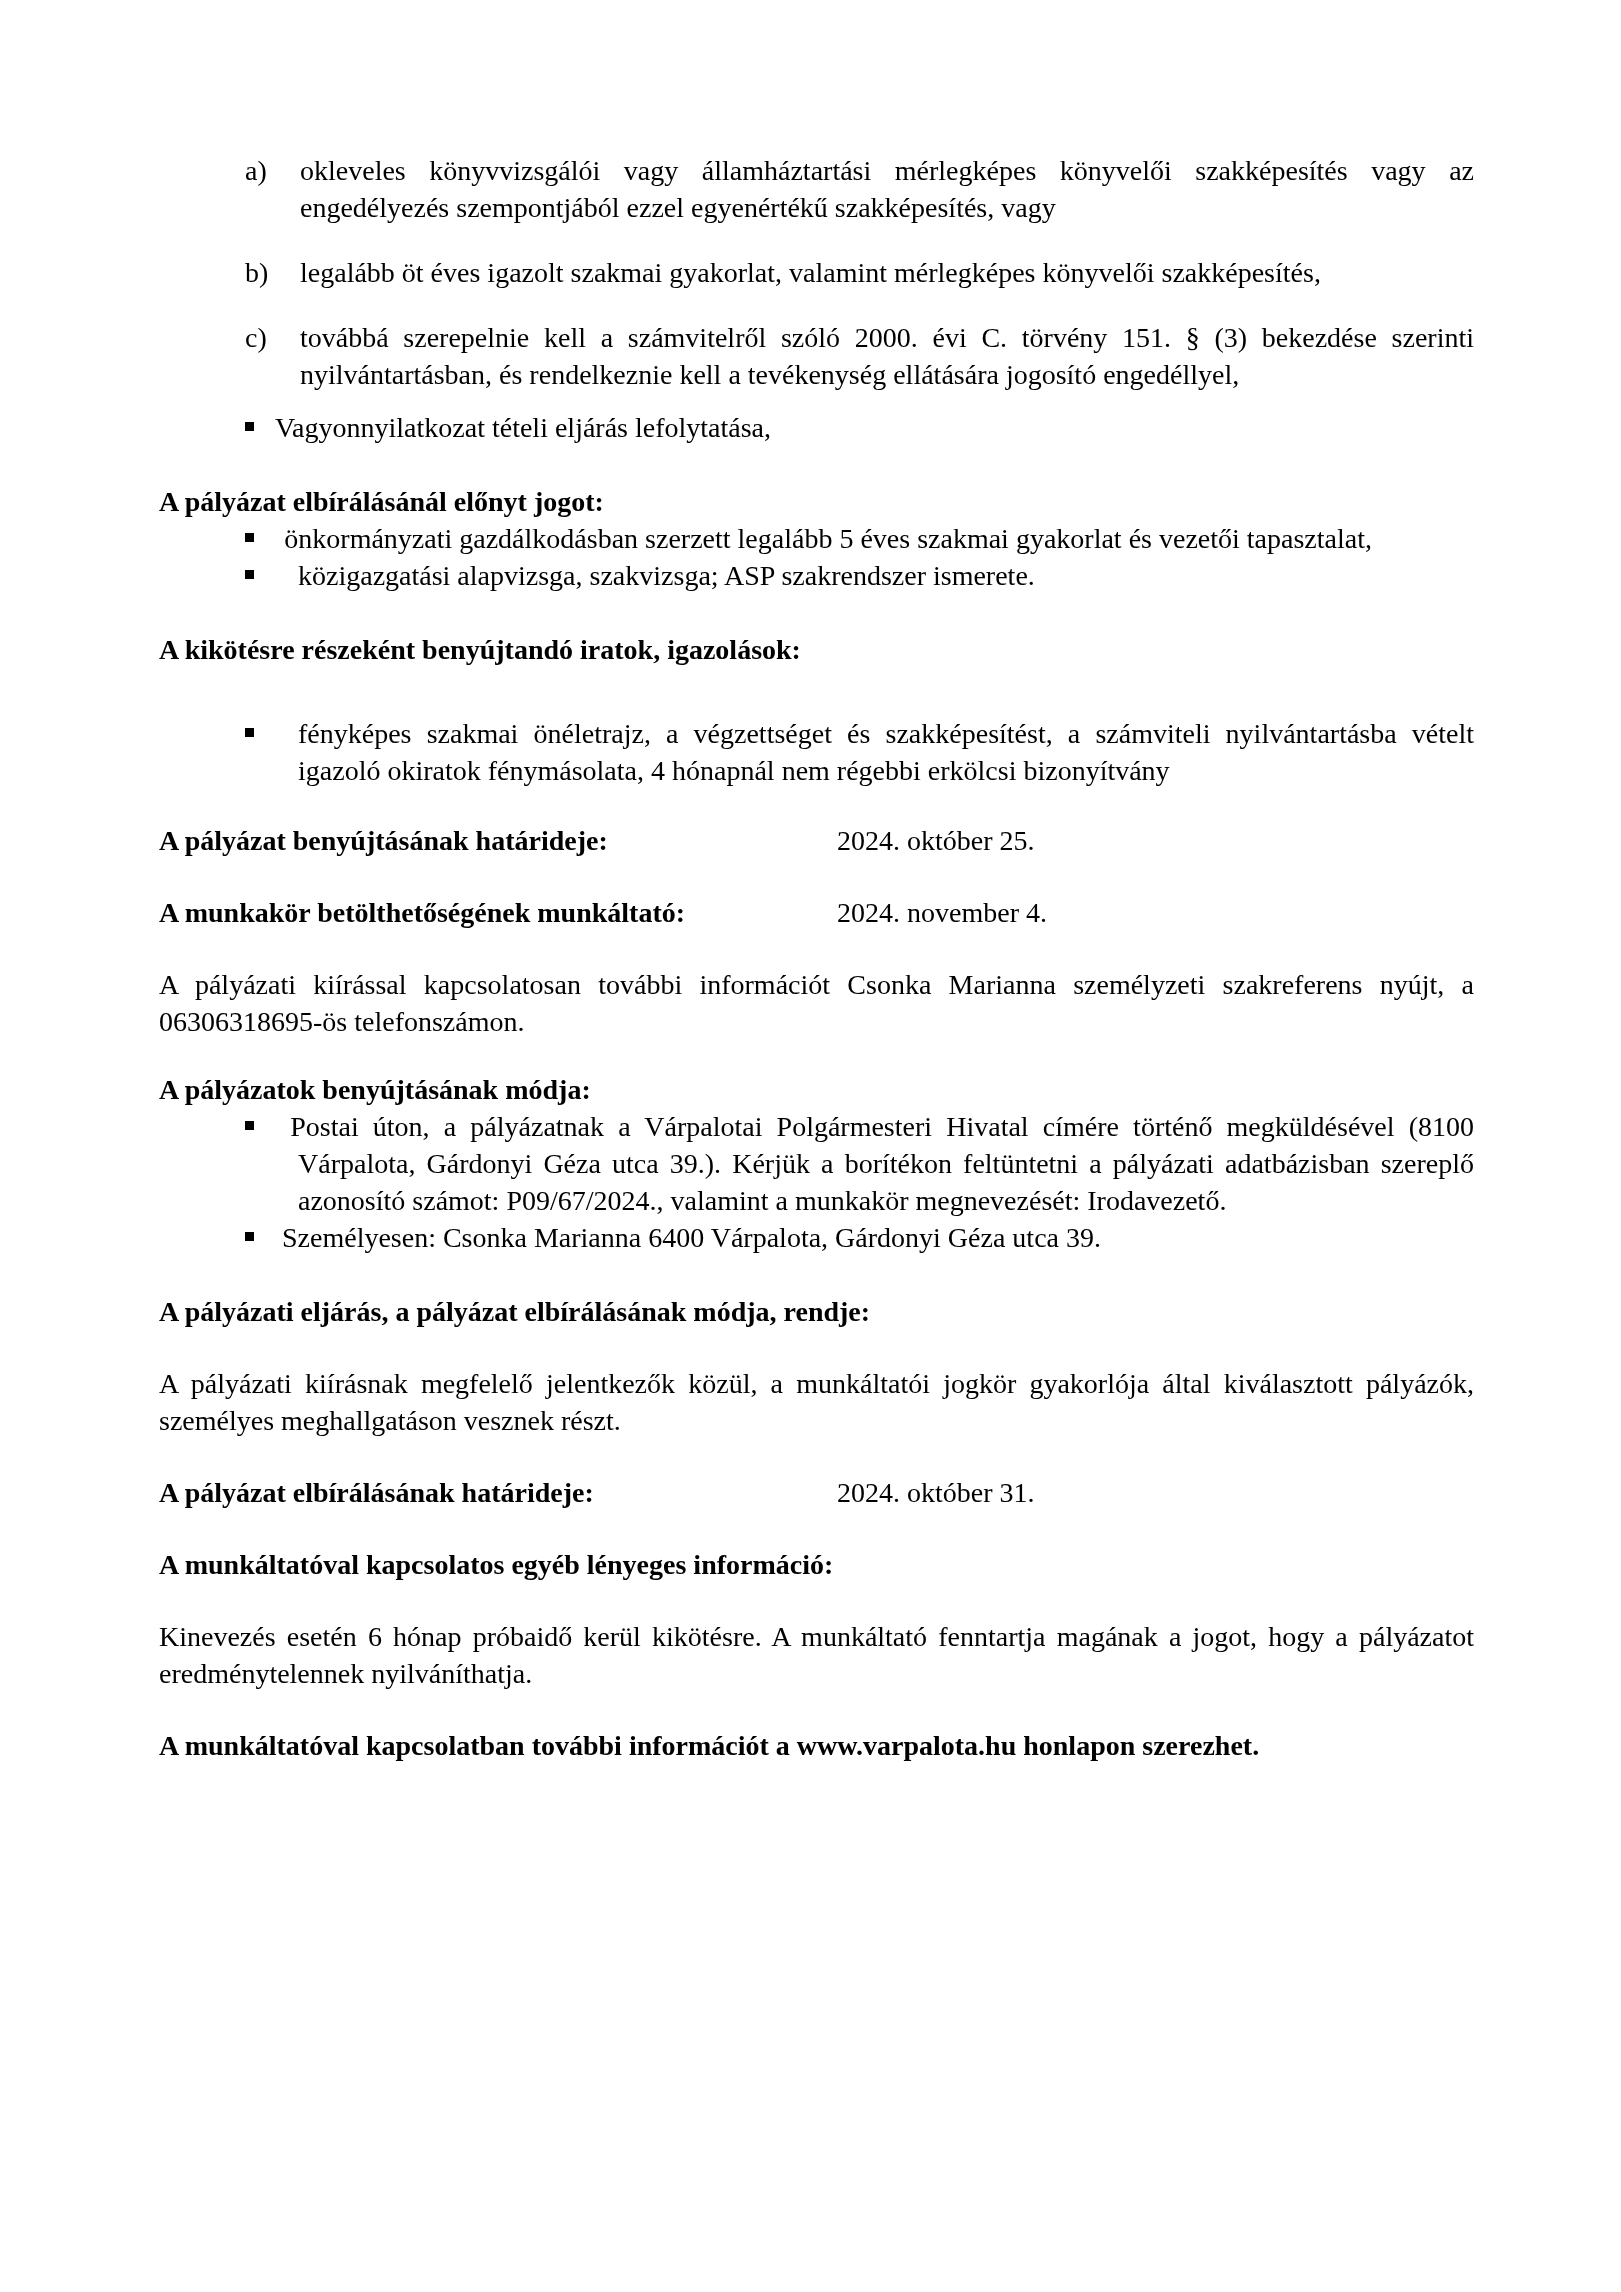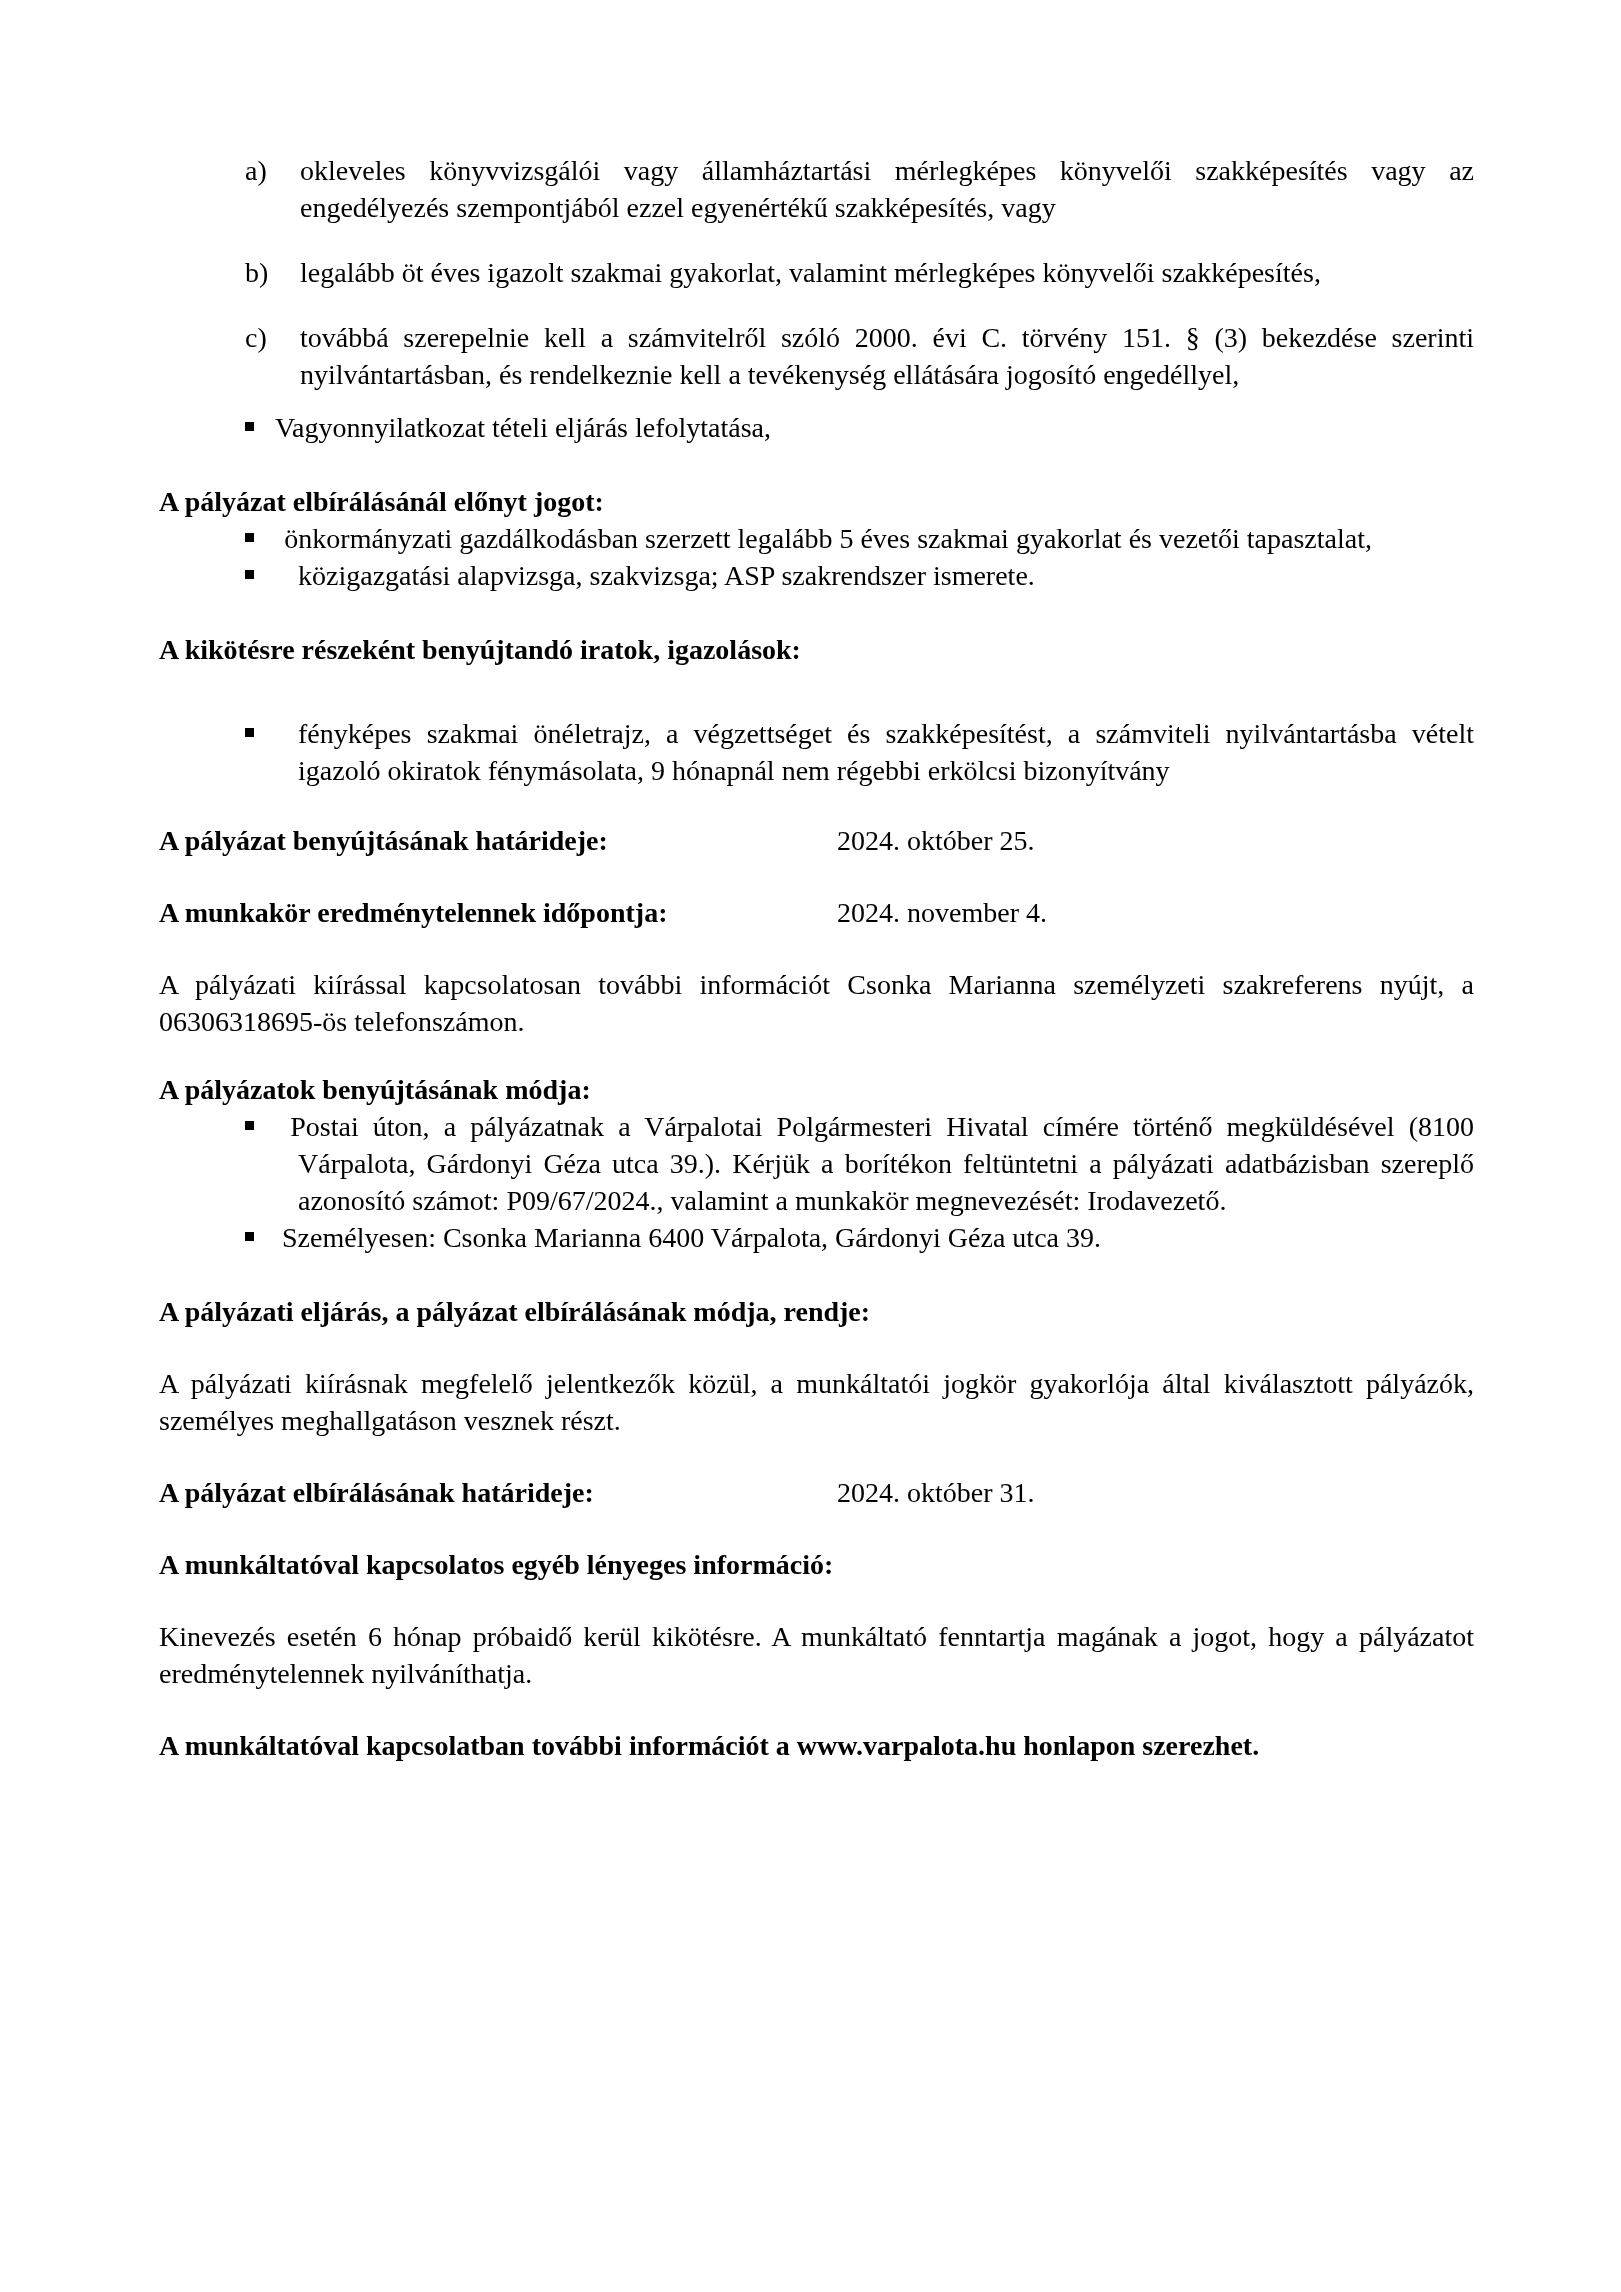--- a/index.html
+++ b/index.html
@@ -44,29 +44,29 @@
     <span>önkormányzati gazdálkodásban szerzett legalább 5 éves szakmai gyakorlat és vezetői tapasztalat,</span>
   </div>
   <div class="bul" style="padding-left:139px; margin-bottom:37px;">
     <span class="sq" style="left:86px;"></span>
     <span>közigazgatási alapvizsga, szakvizsga; ASP szakrendszer ismerete.</span>
   </div>
 
   <div class="b" style="margin-bottom:47px;">A kikötésre részeként benyújtandó iratok, igazolások:</div>
   <div class="bul just" style="padding-left:139px; margin-bottom:33px;">
     <span class="sq" style="left:86px;"></span>
-    <span>fényképes szakmai önéletrajz, a végzettséget és szakképesítést, a számviteli nyilvántartásba vételt igazoló okiratok fénymásolata, 9 hónapnál nem régebbi erkölcsi bizonyítvány</span>
+    <span>fényképes szakmai önéletrajz, a végzettséget és szakképesítést, a számviteli nyilvántartásba vételt igazoló okiratok fénymásolata, 4 hónapnál nem régebbi erkölcsi bizonyítvány</span>
   </div>
 
   <div class="row" style="margin-bottom:35px;">
     <span class="lbl">A pályázat benyújtásának határideje:</span>
     <span>2024. október 25.</span>
   </div>
   <div class="row" style="margin-bottom:35px;">
-    <span class="lbl">A munkakör eredménytelennek időpontja:</span>
+    <span class="lbl">A munkakör betölthetőségének munkáltató:</span>
     <span>2024. november 4.</span>
   </div>
 
   <div class="just" style="margin-bottom:31px;">A pályázati kiírással kapcsolatosan további információt Csonka Marianna személyzeti szakreferens nyújt, a 06306318695-ös telefonszámon.</div>
 
   <div class="b">A pályázatok benyújtásának módja:</div>
   <div class="bul just" style="padding-left:139px; text-indent:-7.8px;">
     <span class="sq" style="left:86px; text-indent:0;"></span>
     <span>Postai úton, a pályázatnak a Várpalotai Polgármesteri Hivatal címére történő megküldésével (8100 Várpalota, Gárdonyi Géza utca 39.). Kérjük a borítékon feltüntetni a pályázati adatbázisban szereplő azonosító számot: P09/67/2024., valamint a munkakör megnevezését: Irodavezető.</span>
   </div>

